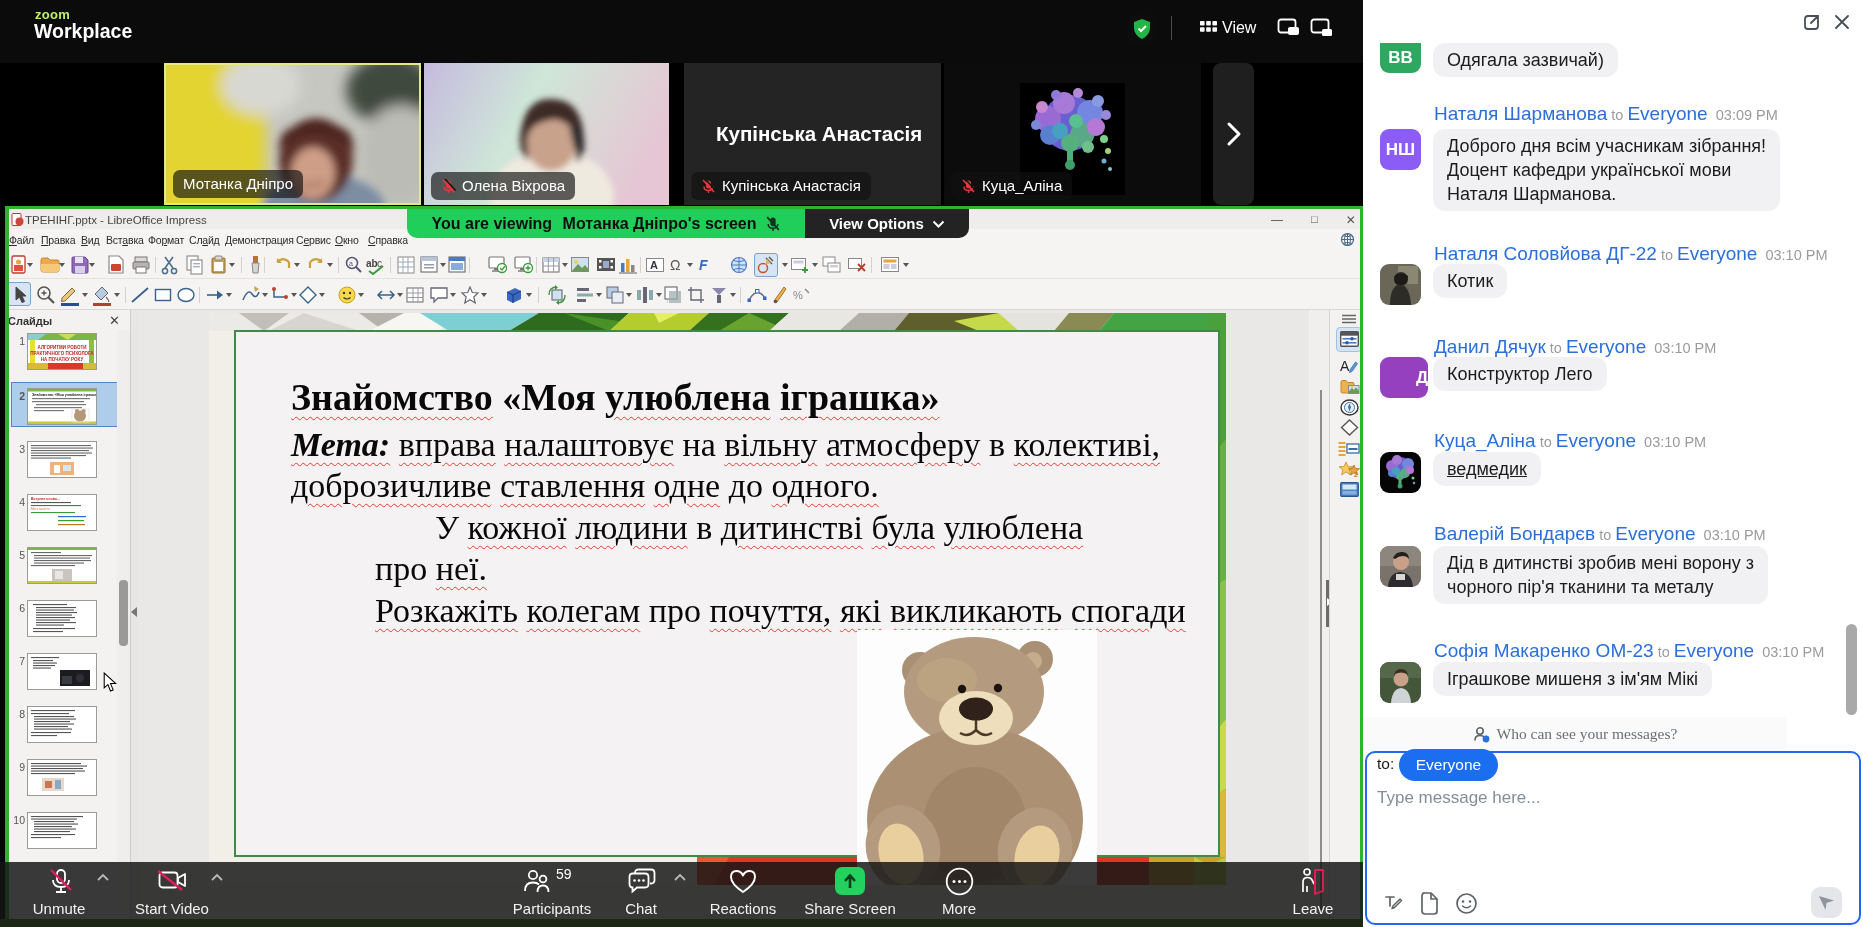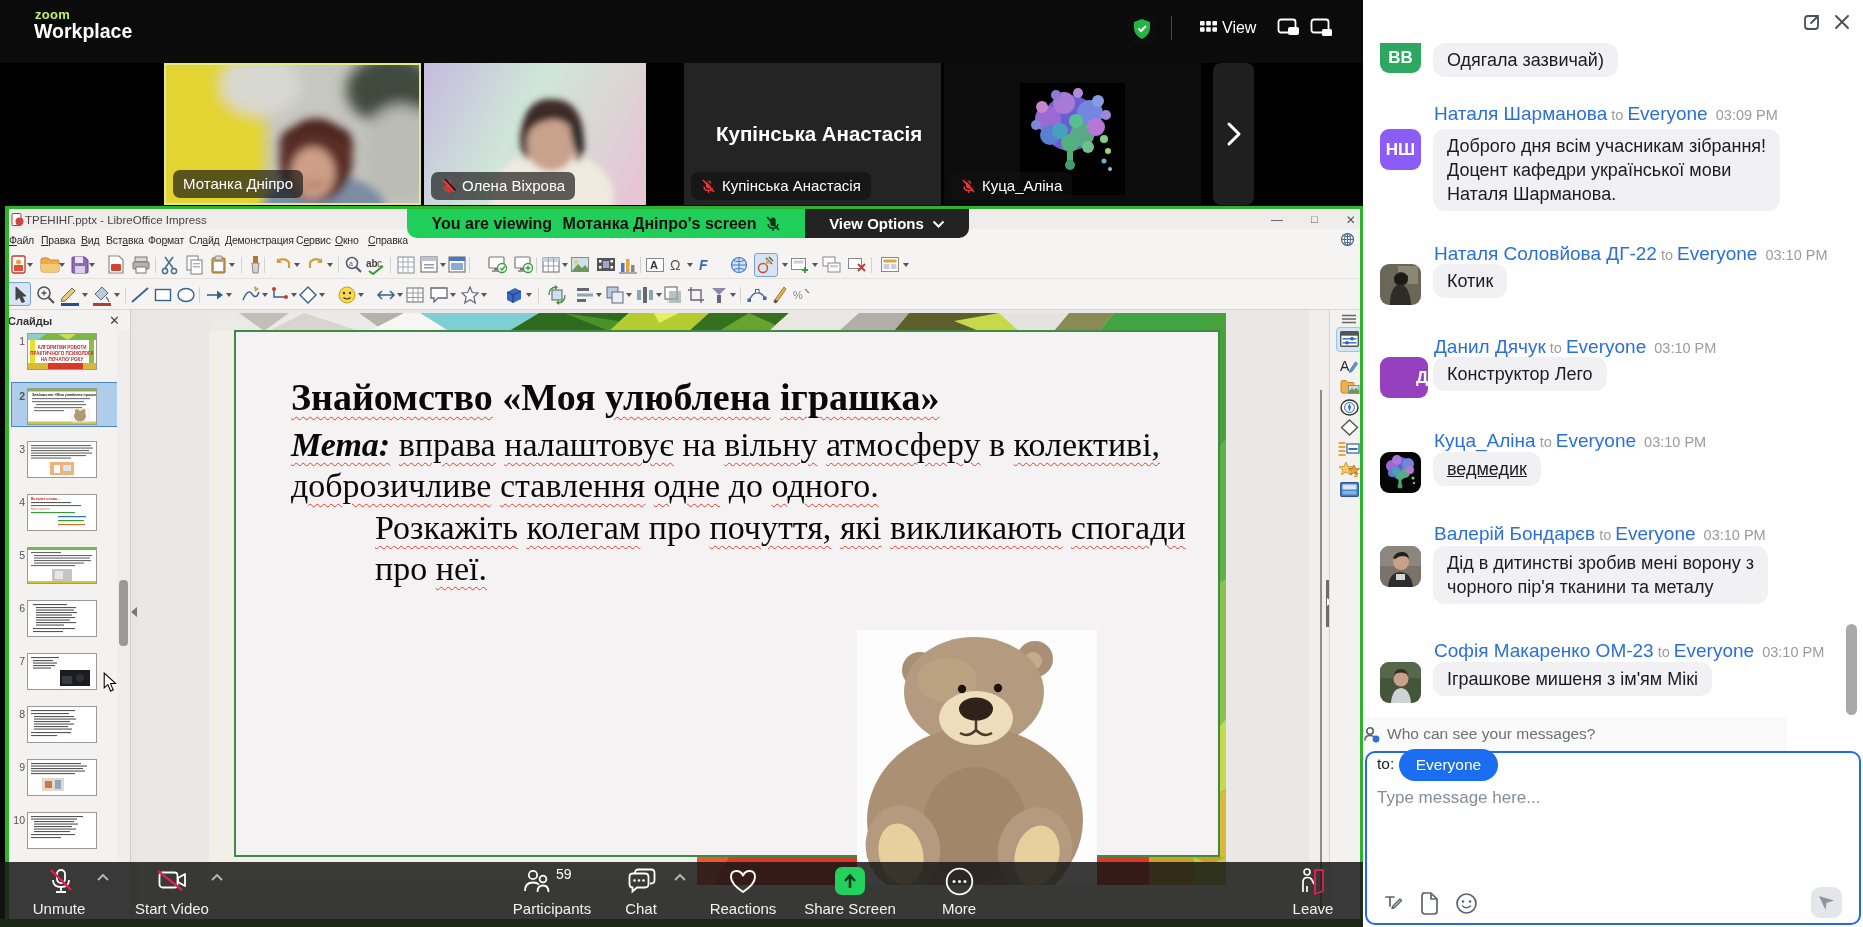--- a/index.html
+++ b/index.html
@@ -71,21 +71,21 @@
       <g filter="url(#bl1)">
         <ellipse cx="158" cy="145" rx="62" ry="36" fill="#7d8da2"></ellipse>
         <ellipse cx="150" cy="95" rx="37" ry="42" fill="#5a2e26"></ellipse>
         <ellipse cx="147" cy="108" rx="22" ry="26" fill="#cf9e87"></ellipse>
         <path d="M111 84 Q150 48 189 86 L184 68 Q152 44 117 68 Z" fill="#4a241e"></path>
         <path d="M135 118 Q147 124 158 116" stroke="#8a5a4a" stroke-width="3" fill="none"></path>
       </g>
     </svg>
     <div class="nametag">Мотанка Дніпро</div>
   </div>
-  <div class="abs tile" style="left:424px; width:222px;" id="tile2">
+  <div class="abs tile" style="left:424px; width:245px;" id="tile2">
     <svg width="257" height="142" viewBox="0 0 257 142">
       <defs>
         <linearGradient id="g2" x1="0" y1="0" x2="1" y2="0.3">
           <stop offset="0" stop-color="#c5bade"></stop>
             <stop offset="0.45" stop-color="#cfe6d8"></stop>
             <stop offset="1" stop-color="#e6c6d4"></stop>
         </linearGradient>
         <filter id="bl3">
             <feGaussianBlur stdDeviation="3"></feGaussianBlur>
           </filter>
@@ -725,22 +725,23 @@
             <polygon points="940,544 1017,544 1017,572 940,572" fill="#c8a02a"></polygon>
             <polygon points="985,544 1000,552 1017,544 1017,572 985,572" fill="#b5cf48"></polygon>
           </svg>
 
           <div class="abs" style="left:25px; top:17px; width:986px; height:527px; background:#f4f2f2; border:2px solid #3f8a46;"></div>
 
           <div class="abs" id="slidetext" style="left:82px; top:64px; width:960px; font-family:'Liberation Serif', serif; font-size:34px; color:#090909; line-height:41.5px; white-space:nowrap;">
             <div style="font-size:38px; font-weight:bold; margin-bottom:5px;"><span class="sq">Знайомство</span> «Моя <span class="sq">улюблена</span> <span class="sq">іграшка»</span></div>
             <div><span style="font-weight:bold; font-style:italic;" class="sq">Мета:</span> <span class="sq">вправа</span> <span class="sq">налаштовує</span> на <span class="sq">вільну</span> <span class="sq">атмосферу</span> в <span class="sq">колективі,</span></div>
             <div><span class="sq">доброзичливе</span> <span class="sq">ставлення</span> <span class="sq">одне</span> до <span class="sq">одного.</span></div>
+            <div style="text-indent:144px;">У <span class="sq">кожної</span> <span class="sq">людини</span> в <span class="sq">дитинстві</span> <span class="sq">була</span> <span class="sq">улюблена</span></div>
+            <div style="text-indent:84px;">про <span class="sq">неї.</span></div>
             <div style="text-indent:84px;"><span class="sq">Розкажіть</span> <span class="sq">колегам</span> про <span class="sq">почуття,</span> <span class="sq">які</span> <span class="sq">викликають</span> <span class="sq">спогади</span></div>
-            <div style="text-indent:84px;">про <span class="sq">неї.</span></div>
           </div>
 
           <svg class="abs" style="left:648px; top:317px;" width="240" height="255" viewBox="0 0 240 255">
             <rect width="240" height="255" fill="#fdfdfd"></rect>
             <g>
               <circle cx="63" cy="40" r="18" fill="#a98f73"></circle>
               <circle cx="178" cy="29" r="18" fill="#a98f73"></circle>
               <circle cx="65" cy="42" r="9" fill="#c4ad8d"></circle>
               <circle cx="176" cy="31" r="9" fill="#c4ad8d"></circle>
               <ellipse cx="117" cy="62" rx="70" ry="55" fill="#b49a7e"></ellipse>
@@ -1018,21 +1019,21 @@
           <rect x="0" y="0" width="41" height="16" fill="#55684a"></rect>
           <path d="M11 41 Q12 27 21 26 Q30 27 31 41 Z" fill="#cfd3d6"></path>
           <circle cx="21" cy="17" r="7.5" fill="#c9a088"></circle>
           <path d="M14 15 Q14 7 21 7 Q28 7 28 15 L27 12 Q21 9 15 12 Z" fill="#3a2e24"></path>
         </svg>
       </div>
     <div class="bubble" style="top:662px;">Іграшкове мишеня з ім'ям Мікі</div>
 
     <div class="abs" style="left:483px; top:624px; width:11px; height:91px; background:#a9a9a9; border-radius:6px;"></div>
 
-    <div class="abs" style="left:0; top:717px; width:424px; height:34px; background:#fafafa; display:flex; align-items:center; gap:7px; font-size:15.5px; color:#6b7076;">
+    <div class="abs" style="left:0; top:717px; width:424px; height:34px; background:#fafafa; display:flex; align-items:center; justify-content:center; gap:7px; font-size:15.5px; color:#6b7076;font-family:Liberation Serif, serif;">
       <svg width="17" height="17" viewBox="0 0 17 17">
           <circle cx="7" cy="5" r="3.2" stroke="#5f6368" stroke-width="1.6" fill="none"></circle>
           <path d="M2 14 Q2 9.5 7 9.5 Q9 9.5 10.4 10.4" stroke="#5f6368" stroke-width="1.6" fill="none" stroke-linecap="round"></path>
           <circle cx="13" cy="13" r="3.4" fill="#2a6fdb"></circle>
         </svg>
       Who can see your messages?
     </div>
 
     <div class="abs" style="left:2px; top:751px; width:496px; height:174px; border:2px solid #2268ef; border-radius:10px; background:#fff;"></div>
     <div class="abs" style="left:14px; top:755px; font-size:15.5px; color:#1b1b1b;">to:</div>

